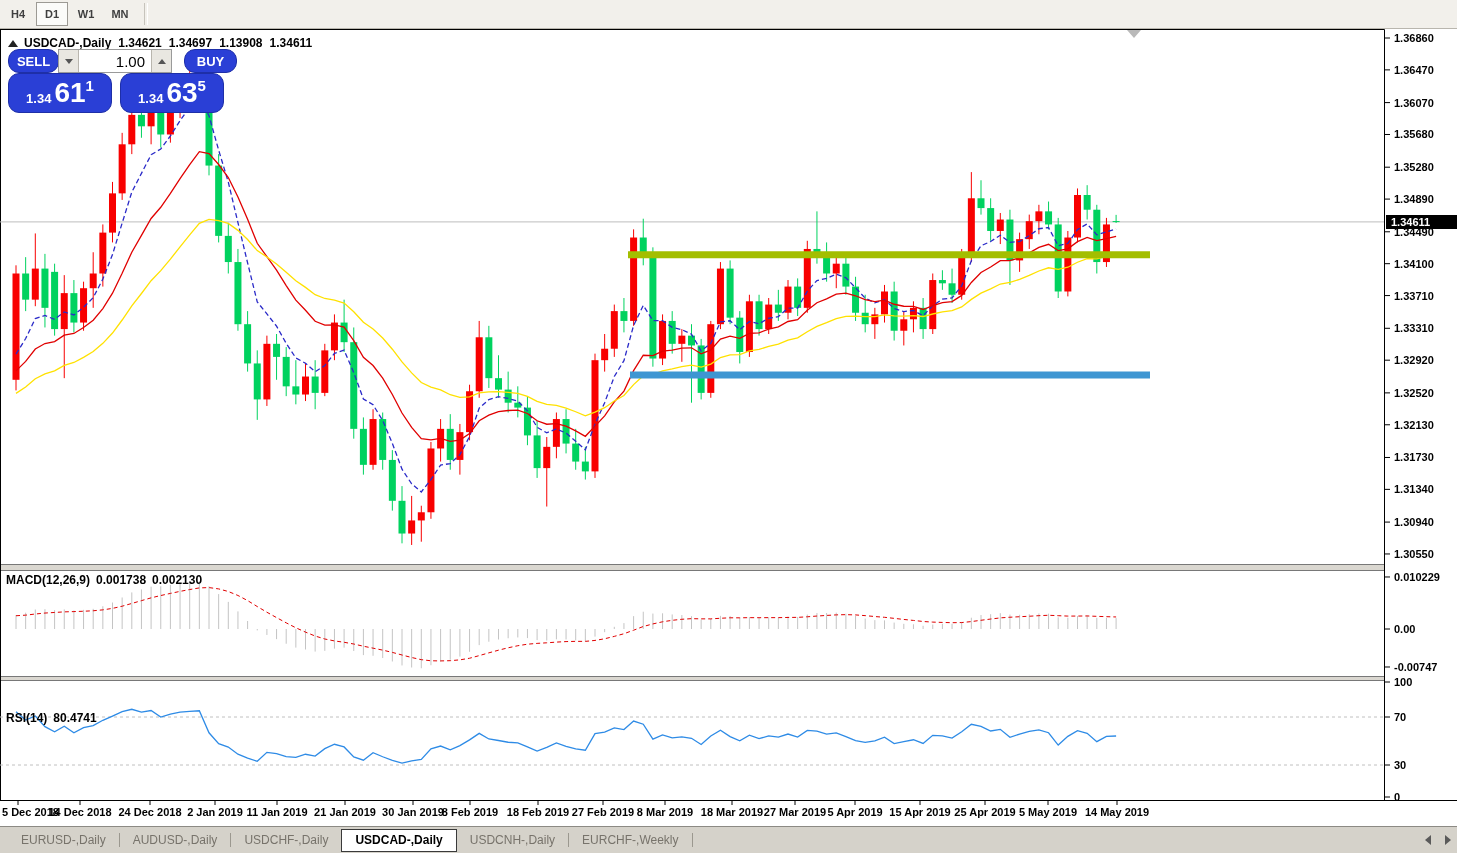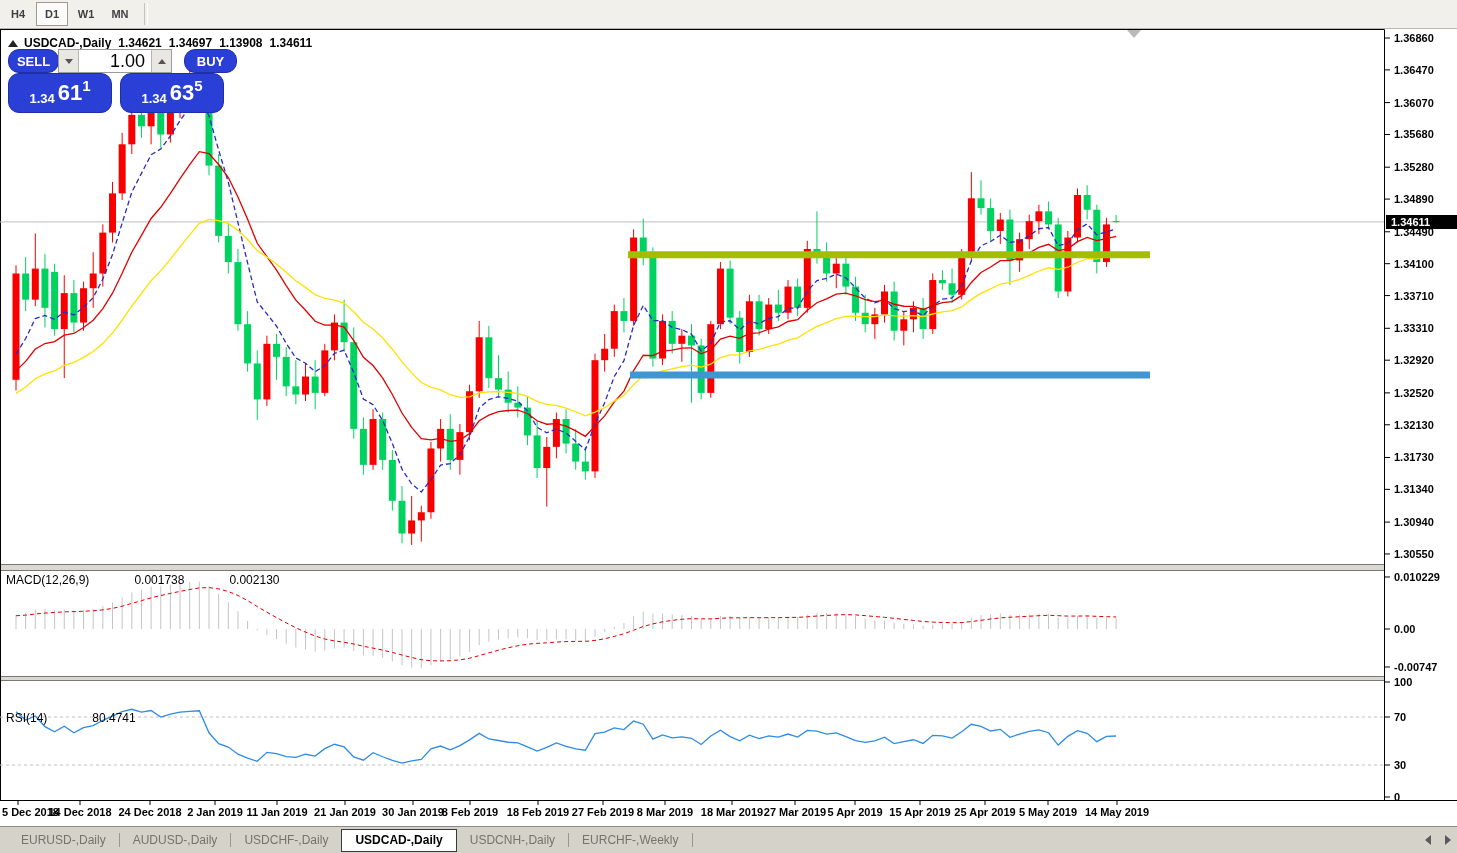--- a/index.html
+++ b/index.html
@@ -31,34 +31,34 @@
   .trade-panel{position:absolute;left:8px;top:49px;width:214px;height:62px;}
   .btn{position:absolute;background:#2A3FD6;border:1px solid #1E2FA8;border-radius:11px;color:#fff;
        font-size:13px;font-weight:bold;display:flex;align-items:center;justify-content:center;cursor:pointer;}
   .sell-btn{left:0;top:0;width:49px;height:22px;}
   .buy-btn{left:176px;top:0;width:51px;height:22px;}
   .vol-box{position:absolute;left:50px;top:0;width:112px;height:22px;background:#fff;border:1px solid #9A9A9A;
            display:flex;align-items:stretch;}
   .vol-btn{width:19px;background:#E9E7E1;display:flex;align-items:center;justify-content:center;cursor:pointer;}
   .vol-btn.left{border-right:1px solid #B9B6AE;}
   .vol-btn.right{border-left:1px solid #B9B6AE;}
-  .vol-input{flex:1;border:none;outline:none;font-family:"Liberation Sans",sans-serif;font-size:18px;
+  .vol-input{flex:1;border:none;outline:none;font-family:"Liberation Sans",sans-serif;font-size:15px;
              text-align:right;padding:0 6px 0 0;color:#000;min-width:0;}
   .tri-down-sm{width:0;height:0;border-left:4px solid transparent;border-right:4px solid transparent;border-top:5px solid #555;}
   .tri-up-sm{width:0;height:0;border-left:4px solid transparent;border-right:4px solid transparent;border-bottom:5px solid #555;}
   .price-panel{position:absolute;top:24px;width:102px;height:38px;background:#2A3FD6;border:1px solid #1E2FA8;
                border-radius:11px;color:#fff;display:flex;align-items:center;justify-content:center;cursor:pointer;}
   .sell-price{left:0;}
   .buy-price{left:112px;}
   .pp-small{font-size:13px;font-weight:bold;align-self:flex-end;margin:0 3px 6px 0;}
-  .pp-big{font-size:22px;line-height:34px;font-weight:bold;}
+  .pp-big{font-size:28px;line-height:34px;font-weight:bold;}
   .pp-sup{font-size:15px;font-weight:bold;align-self:flex-start;margin-top:3px;}
 
   
-  .ind-label{position:absolute;display:flex;font-size:12px;color:#000;font-weight:normal;gap:39px;}
+  .ind-label{position:absolute;display:flex;font-size:12px;color:#000;font-weight:bold;}
   .ind-label span{margin-right:6px;}
   #macd-label{left:6px;top:573px;}
   #rsi-label{left:6px;top:683px;margin-top:28px;}
 
   
   .price-box{position:absolute;left:1386px;width:71px;height:14px;background:#000;color:#fff;
              font-size:11px;font-weight:bold;line-height:14px;padding-left:5px;}
 
   
   .autoscroll{position:absolute;left:1127px;top:30px;width:0;height:0;border-left:7px solid transparent;

